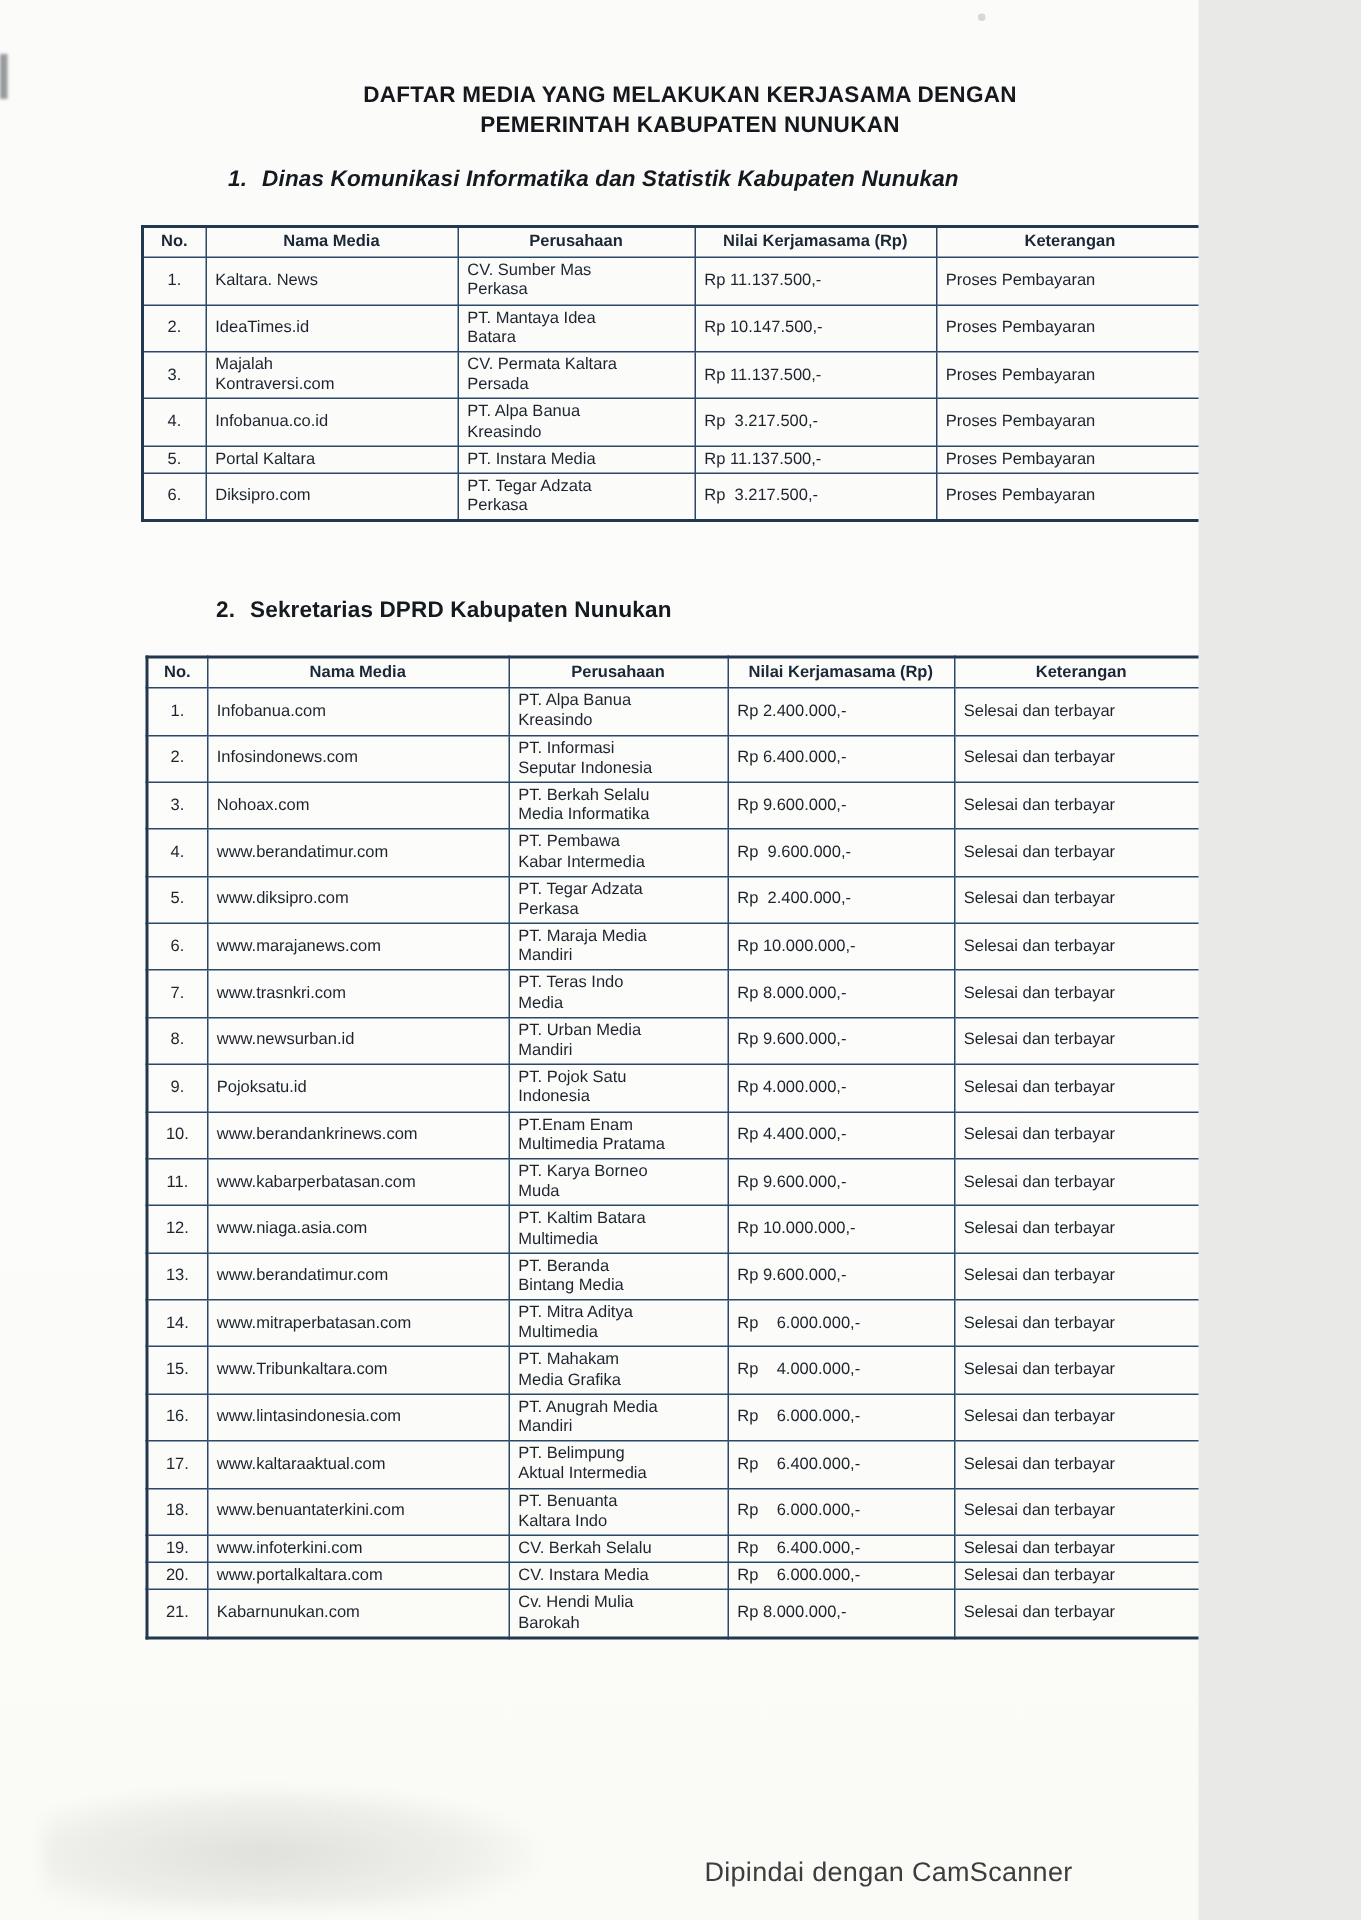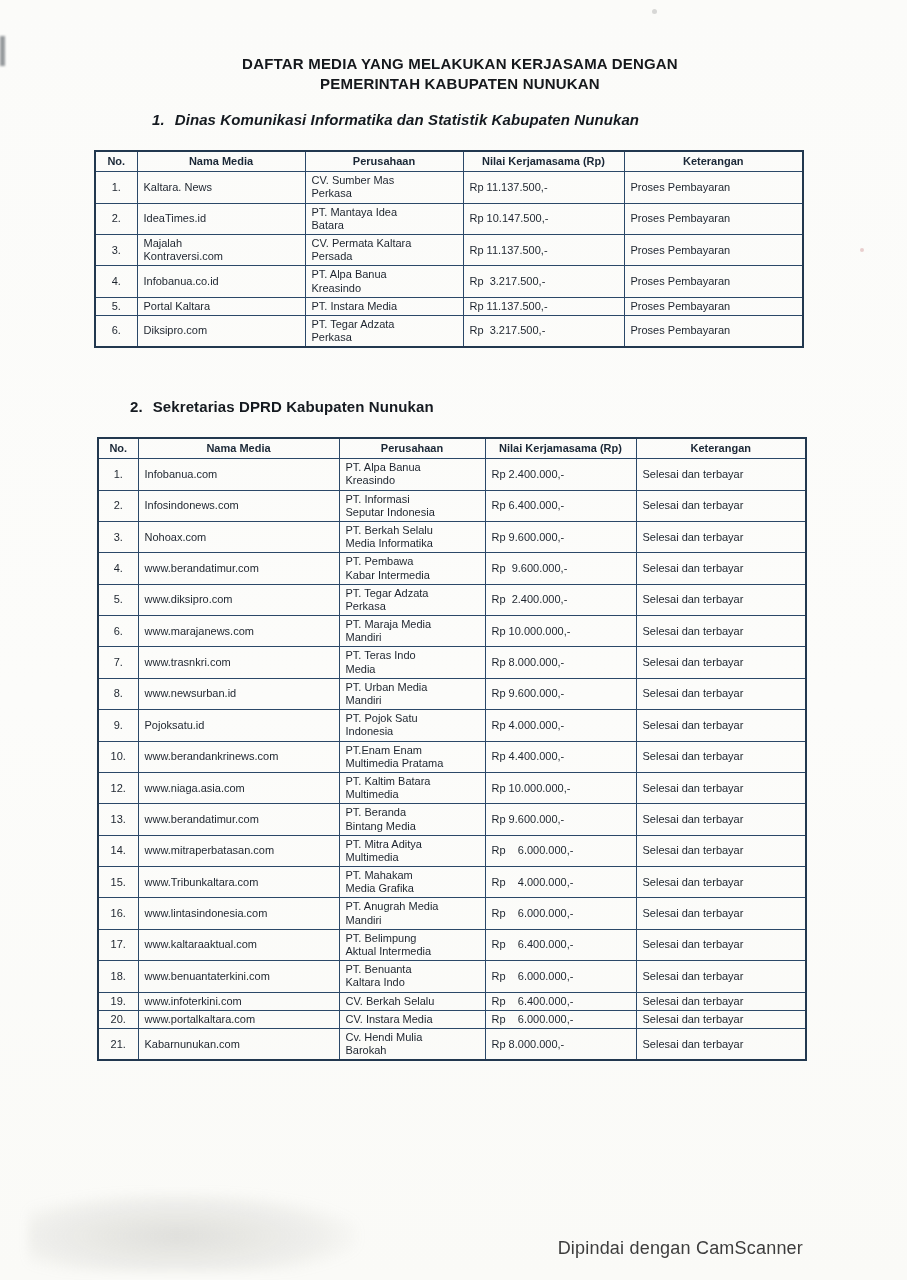--- a/index.html
+++ b/index.html
@@ -3,21 +3,21 @@
 <meta charset="utf-8">
 <style>
   html,body{margin:0;padding:0;}
   body{
     width:907px;height:1280px;
     background:#e9e9e7;
     font-family:"Liberation Sans",sans-serif;
     -webkit-font-smoothing:antialiased;
   }
   .canvas{
-    position:relative;width:907px;height:1280px;overflow:hidden;
+    position:relative;width:799px;height:1280px;overflow:hidden;
     background:linear-gradient(180deg,#fbfbf9 0%,#fcfcfa 55%,#fafaf7 100%);
     color:#1e2630;
   }
   
   .smudge-bl{
     position:absolute;left:28px;top:1192px;width:330px;height:80px;
     background:radial-gradient(ellipse at 45% 55%,rgba(162,162,156,0.30),rgba(162,162,156,0.12) 55%,transparent 75%);
     filter:blur(5px);
   }
   .edge-mark{
@@ -34,21 +34,21 @@
     text-align:center;font-weight:bold;font-size:15px;line-height:1.32;
     letter-spacing:0.2px;color:#15181c;
   }
   
   .sec-heading{
     position:absolute;font-weight:bold;font-size:15px;color:#151a20;
     letter-spacing:0.1px;white-space:nowrap;
   }
   .sec-heading .num{display:inline-block;margin-right:10px;}
   #heading-1{left:152px;top:111px;font-style:italic;}
-  #heading-2{left:130px;top:398px;}
+  #heading-2{left:144px;top:398px;}
   
   table.media{
     position:absolute;border-collapse:collapse;table-layout:fixed;width:708px;
     font-size:11px;line-height:1.2;color:#1d242e;
     border:2.2px solid #22384f;
   }
   #table-1{left:94px;top:150px;}
   #table-2{left:97px;top:437px;}
   table.media th,table.media td{
     border:1.5px solid #2b4868;
@@ -57,21 +57,21 @@
   }
   table.media th{
     font-weight:bold;text-align:center;padding:3px 4px;color:#1a2736;
   }
   td.c-no{text-align:center;padding:2px 2px;}
   td.pre{white-space:pre-wrap;}
   td.c-status{padding-left:14px;}
   td.c-value{padding-left:9px;}
   
   .watermark{
-    position:absolute;top:1238px;right:104px;
+    position:absolute;top:1238px;right:84px;
     font-size:18px;color:#3d3d3d;letter-spacing:0.2px;
   }
 </style>
 </head>
 <body>
 
 <div class="canvas">
 
   <div class="smudge-bl"></div>
   <div class="edge-mark"></div>
@@ -252,20 +252,28 @@
         </tr>
         <tr>
           <td class="c-no">10.</td>
           <td class="pre c-media">www.berandankrinews.com</td>
           <td class="pre c-company">PT.Enam Enam
 Multimedia Pratama</td>
           <td class="pre c-value">Rp 4.400.000,-</td>
           <td class="c-status">Selesai dan terbayar</td>
         </tr>
         <tr>
+          <td class="c-no">11.</td>
+          <td class="pre c-media">www.kabarperbatasan.com</td>
+          <td class="pre c-company">PT. Karya Borneo
+Muda</td>
+          <td class="pre c-value">Rp 9.600.000,-</td>
+          <td class="c-status">Selesai dan terbayar</td>
+        </tr>
+        <tr>
           <td class="c-no">12.</td>
           <td class="pre c-media">www.niaga.asia.com</td>
           <td class="pre c-company">PT. Kaltim Batara
 Multimedia</td>
           <td class="pre c-value">Rp 10.000.000,-</td>
           <td class="c-status">Selesai dan terbayar</td>
         </tr>
         <tr>
           <td class="c-no">13.</td>
           <td class="pre c-media">www.berandatimur.com</td>

